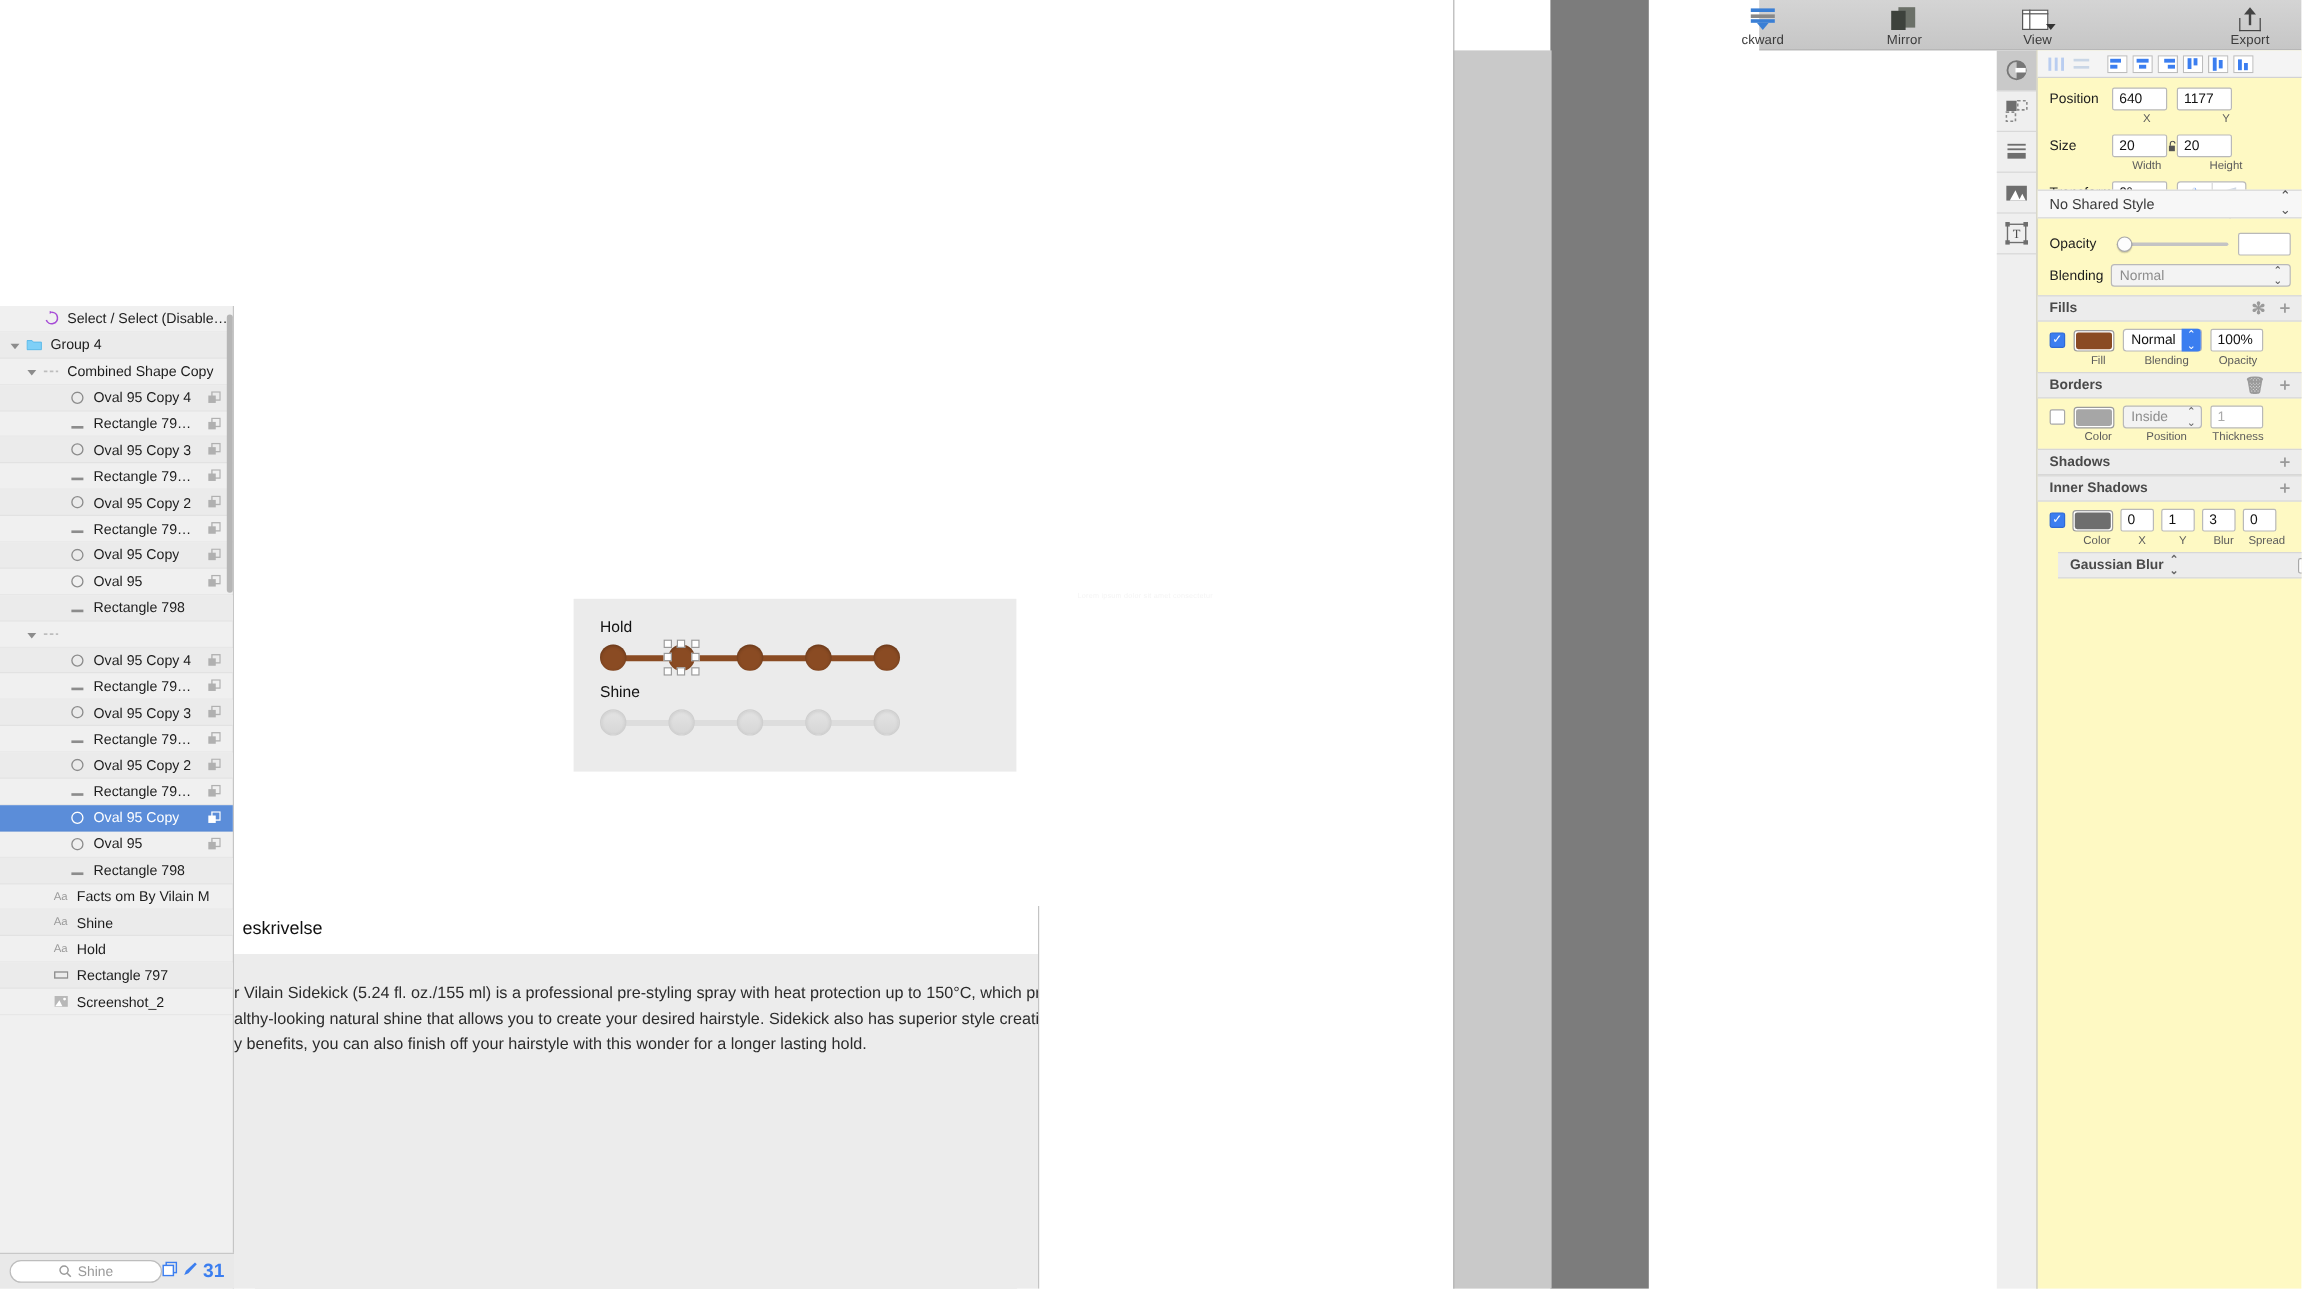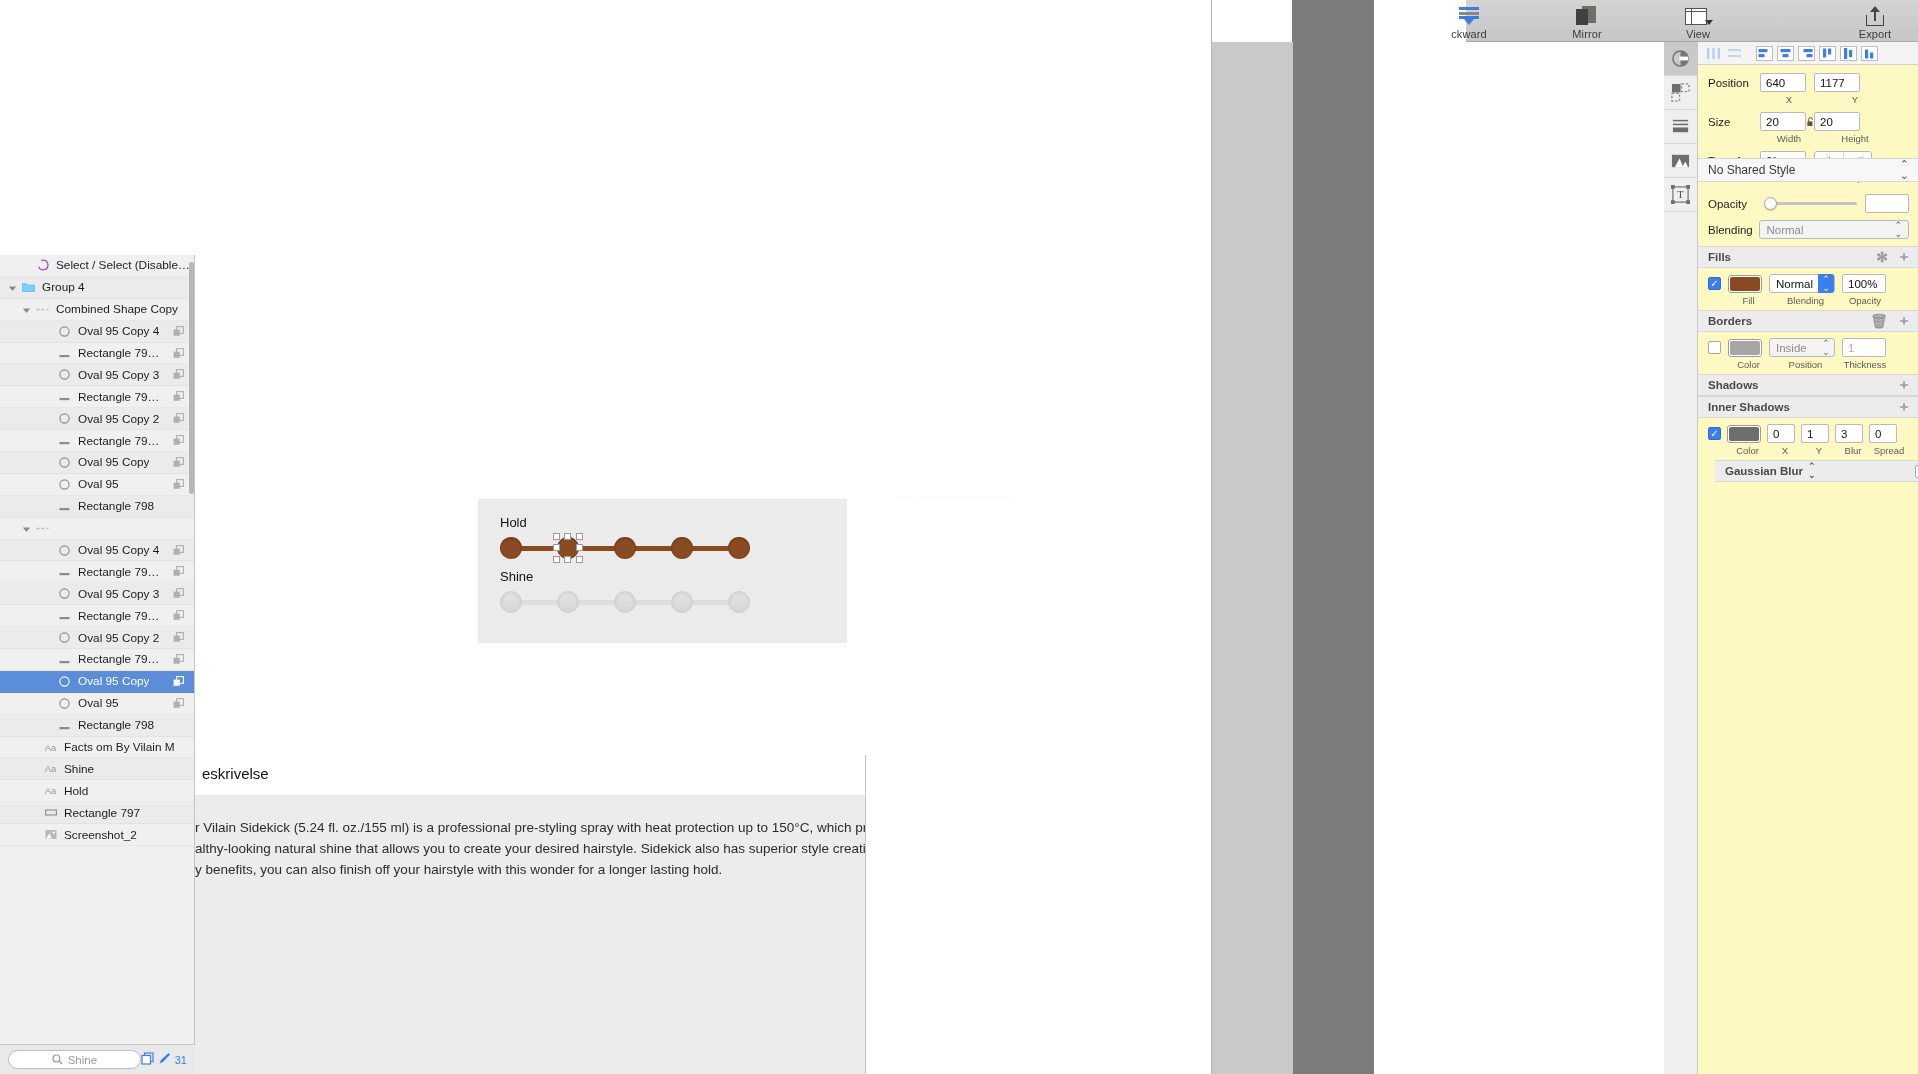--- a/index.html
+++ b/index.html
@@ -171,21 +171,21 @@
   .filterbar {
     position:absolute; left:0; bottom:0; width:195px; height:30px;
     background:#e9e9e9; border-top:1px solid #c8c8c8;
     display:flex; align-items:center; padding:0 8px;
   }
   .filter-input {
     width:140px;height:19px;border:1px solid #bdbdbd;border-radius:10px;background:#fff;
     display:flex;align-items:center; justify-content:center; gap:5px;
     font-size:11.5px; color:#9a9a9a;
   }
-  .filter-tools { margin-left:auto; display:flex; align-items:center; gap:4px; color:#3b7ef0; font-size:11px;}
+  .filter-tools { margin-left:auto; display:flex; align-items:center; gap:4px; color:#3b7ef0; font-size:16px;font-weight:bold;}
 
   
   .artboard {
     position:absolute; left:478px; top:499px; width:369px; height:144px; background:#ebebeb;
   }
   .ab-label { position:absolute; font-size:13px; color:#111; font-weight:500; }
   .slider-row { position:absolute; height:22px; }
   .track-line { position:absolute; top:9px; height:5px; border-radius:3px; }
   .dot { position:absolute; top:0; width:22px; height:22px; border-radius:50%; }
   .dot.shine {

